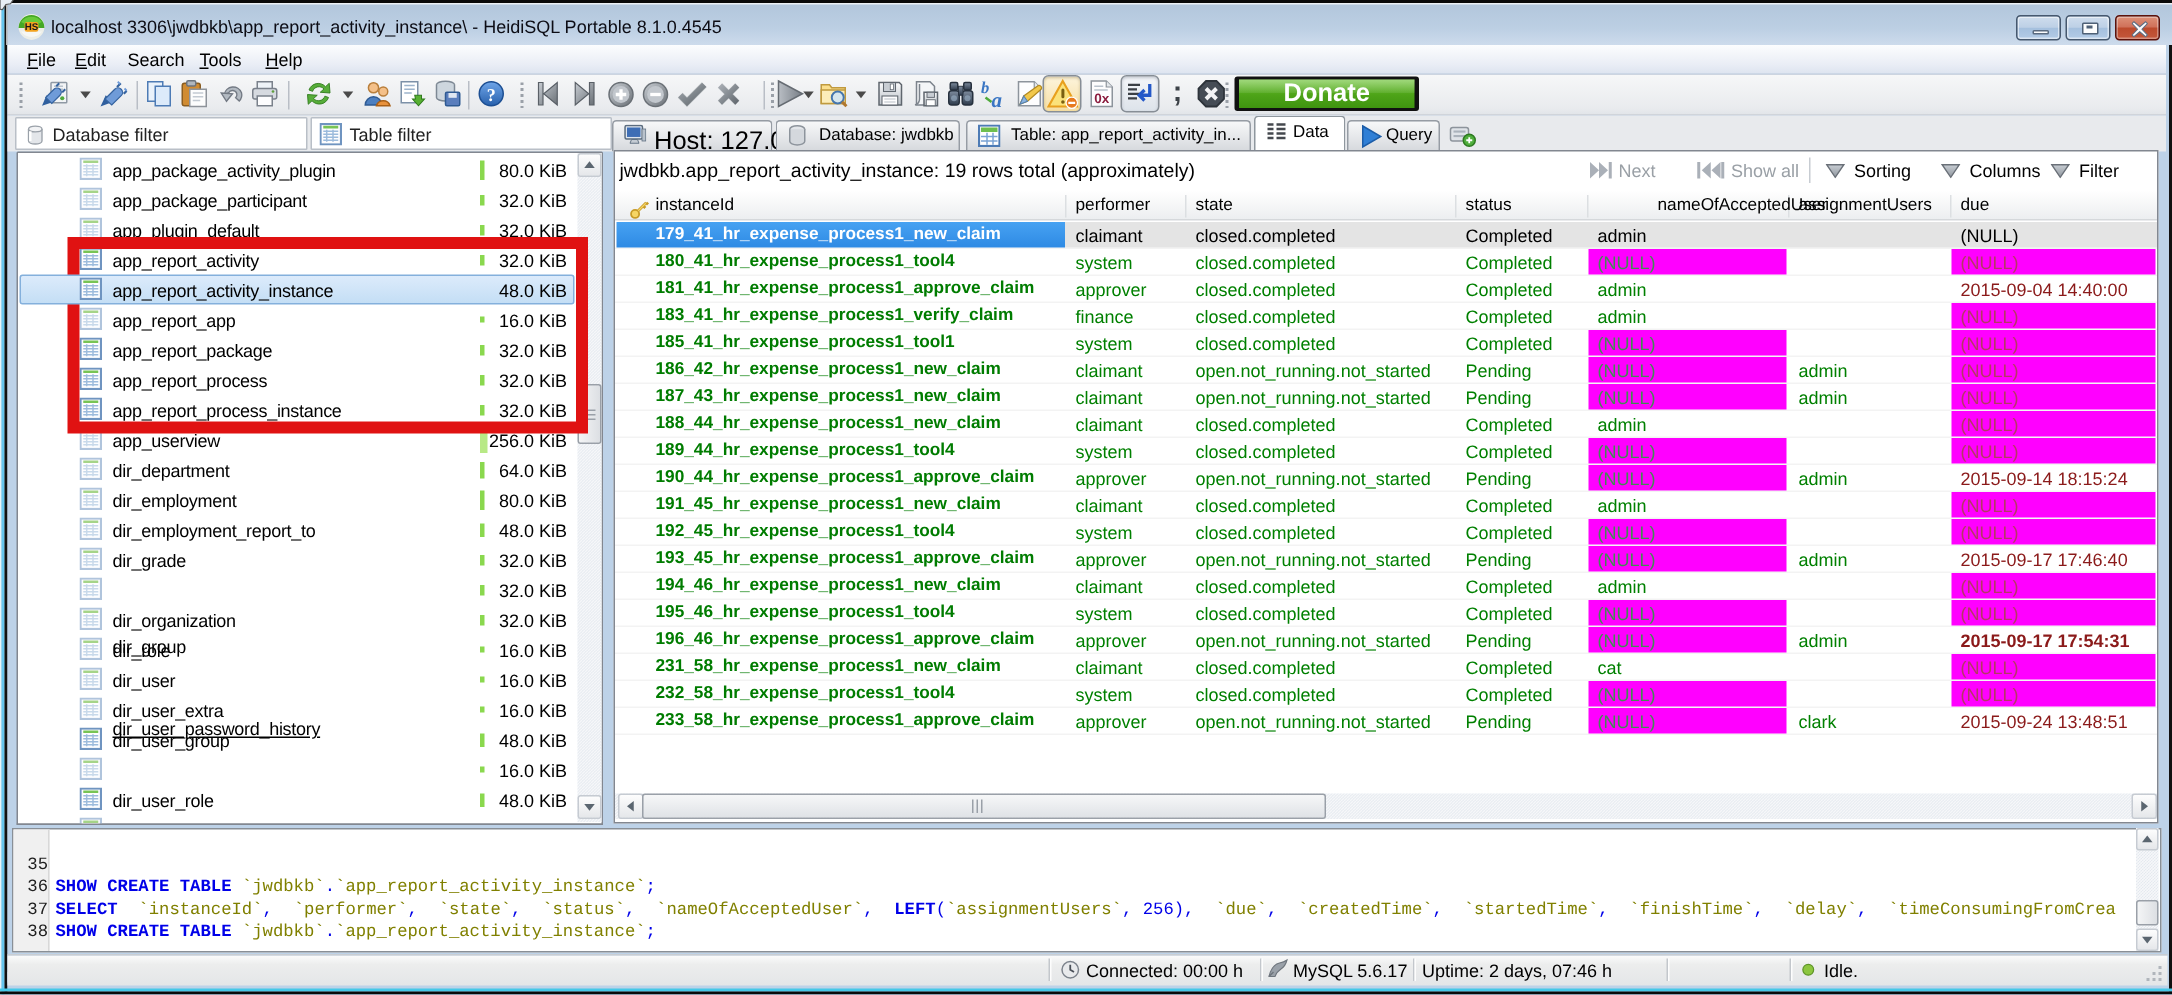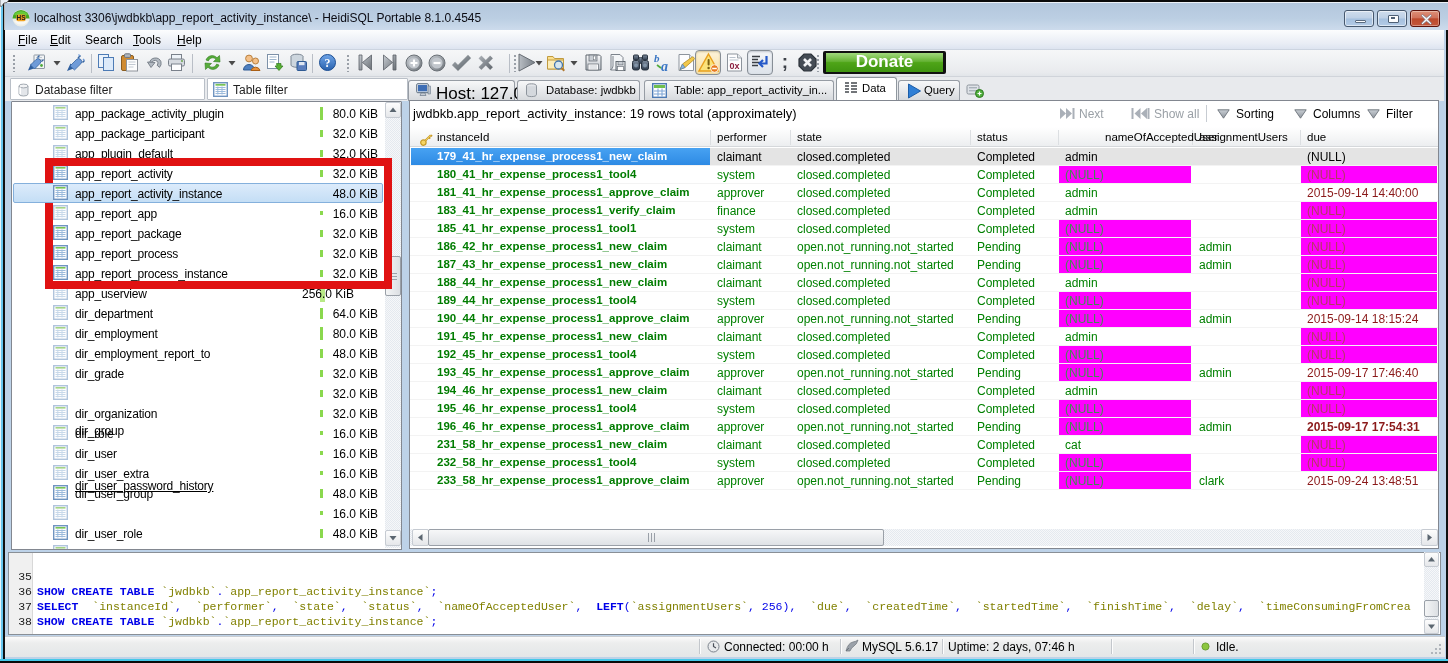--- a/index.html
+++ b/index.html
@@ -415,21 +415,21 @@
 <div class="abs" style="left:320px;top:270px;width:3px;height:7px;background:#8ad84e;"></div>
 <div class="abs txt" style="left:278px;top:267px;width:100px;text-align:right;">32.0 KiB</div>
 <svg class="abs" style="left:53px;top:285px;" width="15" height="15" viewBox="0 0 15 15">
     <rect x="0.7" y="0.7" width="13.6" height="13.6" fill="#fdfdfe" stroke="#b0c4dc" stroke-width="1.4"></rect>
     <path d="M2.5 2.8 h10" stroke="#a5d488" stroke-width="1.6"></path>
     <path d="M2.5 5.5 h10 M2.5 7.5 h10 M2.5 9.5 h10 M2.5 11.5 h10" stroke="#c8d9ea" stroke-width="1"></path>
     <path d="M4.8 4.5 v8 M9 4.5 v8" stroke="#c8d9ea" stroke-width="1"></path>
   </svg>
 <div class="abs txt" style="left:75px;top:287px;letter-spacing:-0.2px;">app_userview</div>
 <div class="abs" style="left:320px;top:284px;width:5px;height:18px;background:#b8e986;"></div>
-<div class="abs txt" style="left:278px;top:287px;width:100px;text-align:center;">256.0 KiB</div>
+<div class="abs txt" style="left:278px;top:287px;width:100px;text-align:right;">256.0 KiB</div>
 <svg class="abs" style="left:53px;top:305px;" width="15" height="15" viewBox="0 0 15 15">
     <rect x="0.7" y="0.7" width="13.6" height="13.6" fill="#fdfdfe" stroke="#b0c4dc" stroke-width="1.4"></rect>
     <path d="M2.5 2.8 h10" stroke="#a5d488" stroke-width="1.6"></path>
     <path d="M2.5 5.5 h10 M2.5 7.5 h10 M2.5 9.5 h10 M2.5 11.5 h10" stroke="#c8d9ea" stroke-width="1"></path>
     <path d="M4.8 4.5 v8 M9 4.5 v8" stroke="#c8d9ea" stroke-width="1"></path>
   </svg>
 <div class="abs txt" style="left:75px;top:307px;letter-spacing:-0.2px;">dir_department</div>
 <div class="abs" style="left:320px;top:308px;width:3px;height:11px;background:#8ad84e;"></div>
 <div class="abs txt" style="left:278px;top:307px;width:100px;text-align:right;">64.0 KiB</div>
 <svg class="abs" style="left:53px;top:325px;" width="15" height="15" viewBox="0 0 15 15">
@@ -635,21 +635,21 @@
 <div class="abs" style="left:1059px;top:166px;width:132px;height:17px;background:#ff00ff;"></div>
 <div class="abs txt" style="left:1065px;top:168px;color:#2f9a42;opacity:.9;">(NULL)</div>
 <div class="abs" style="left:1301px;top:166px;width:136px;height:17px;background:#ff00ff;"></div>
 <div class="abs txt" style="left:1307px;top:168px;color:#a8444a;opacity:.85;">(NULL)</div>
 <div class="abs" style="left:410px;top:201px;width:1028px;height:1px;background:#f3f3f3;"></div>
 <div class="abs txt" style="left:437px;top:186px;font-weight:bold;color:#007c00;font-size:11.5px;">181_41_hr_expense_process1_approve_claim</div>
 <div class="abs txt" style="left:717px;top:186px;color:#008000;">approver</div>
 <div class="abs txt" style="left:797px;top:186px;color:#008000;">closed.completed</div>
 <div class="abs txt" style="left:977px;top:186px;color:#008000;">Completed</div>
 <div class="abs txt" style="left:1065px;top:186px;color:#008000;">admin</div>
-<div class="abs txt" style="left:1307px;top:186px;color:#8b1a1a;">2015-09-14 14:40:00</div>
+<div class="abs txt" style="left:1307px;top:186px;color:#8b1a1a;">2015-09-04 14:40:00</div>
 <div class="abs" style="left:410px;top:219px;width:1028px;height:1px;background:#f3f3f3;"></div>
 <div class="abs txt" style="left:437px;top:204px;font-weight:bold;color:#007c00;font-size:11.5px;">183_41_hr_expense_process1_verify_claim</div>
 <div class="abs txt" style="left:717px;top:204px;color:#008000;text-align:center;">finance</div>
 <div class="abs txt" style="left:797px;top:204px;color:#008000;">closed.completed</div>
 <div class="abs txt" style="left:977px;top:204px;color:#008000;">Completed</div>
 <div class="abs txt" style="left:1065px;top:204px;color:#008000;">admin</div>
 <div class="abs" style="left:1301px;top:202px;width:136px;height:17px;background:#ff00ff;"></div>
 <div class="abs txt" style="left:1307px;top:204px;color:#a8444a;opacity:.85;">(NULL)</div>
 <div class="abs" style="left:410px;top:237px;width:1028px;height:1px;background:#f3f3f3;"></div>
 <div class="abs txt" style="left:437px;top:222px;font-weight:bold;color:#007c00;font-size:11.5px;">185_41_hr_expense_process1_tool1</div>

